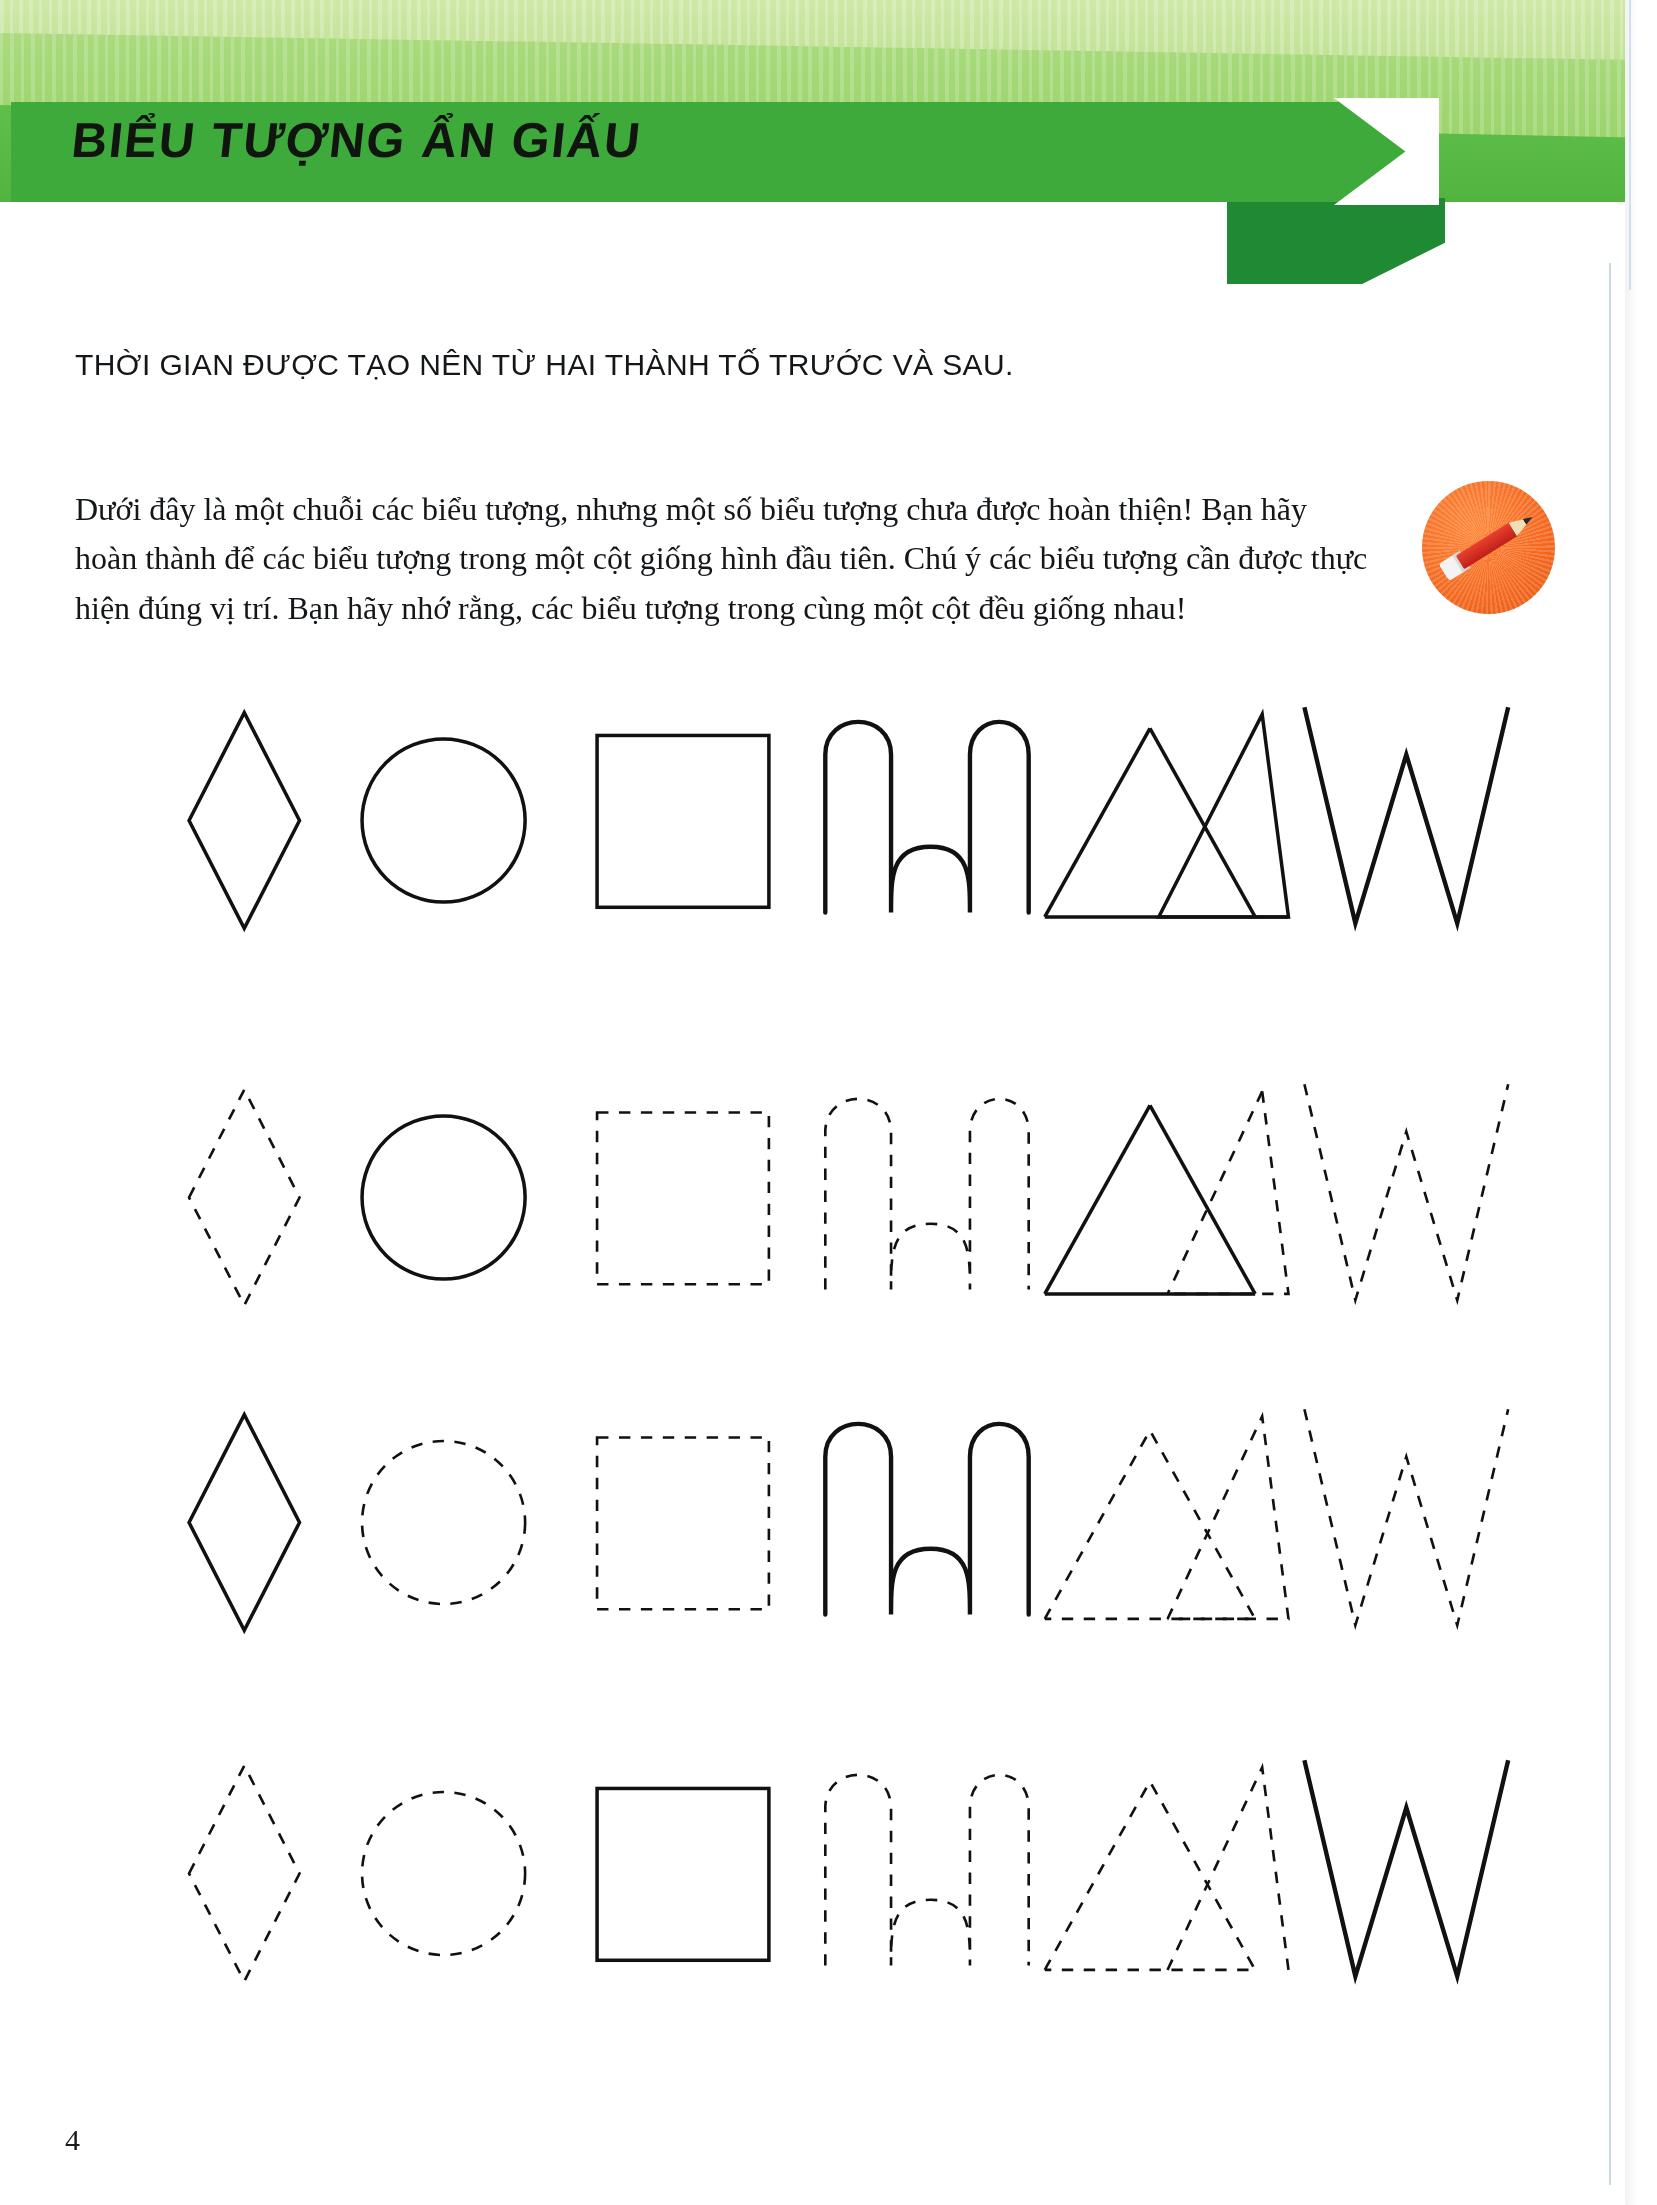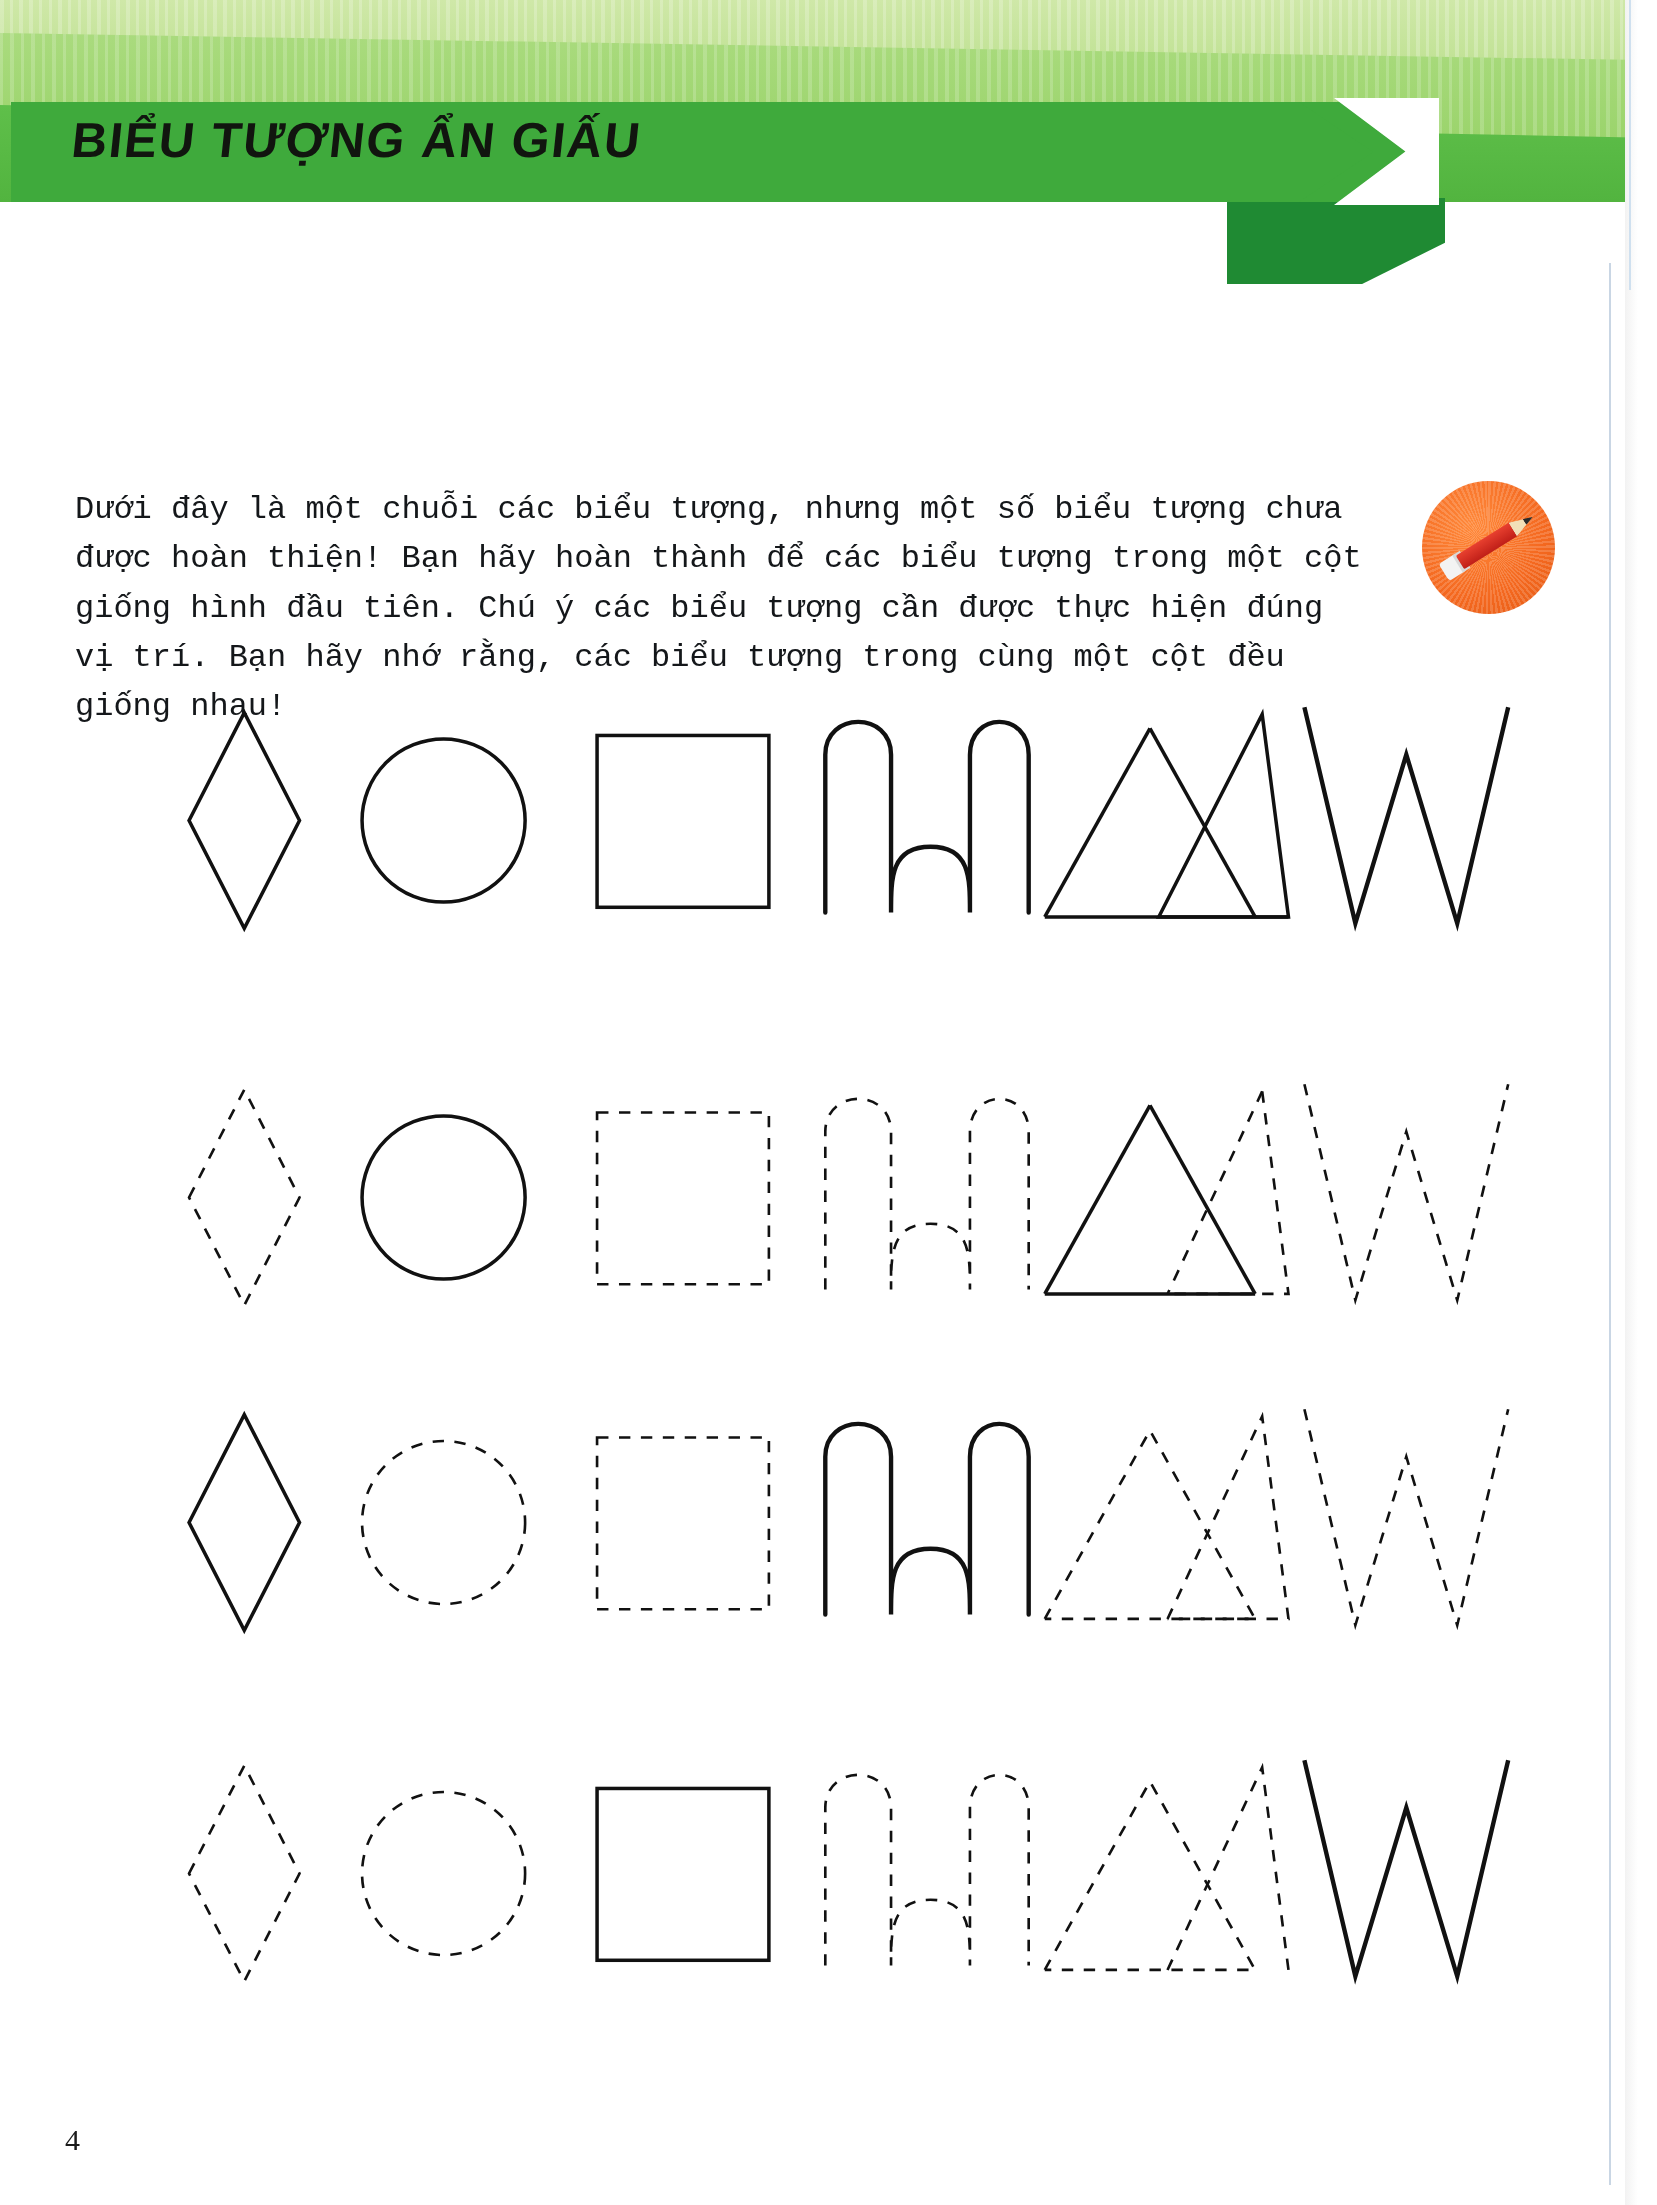--- a/index.html
+++ b/index.html
@@ -153,21 +153,21 @@
     letter-spacing: 0.4px;
   }
   .instr-body {
     position: absolute;
     left: 75px;
     top: 485px;
     width: 1299px;
     font-size: 32px;
     line-height: 1.54;
     color: #14171a;
-    font-family: Liberation Mono, monospace;
+    font-family: Liberation Serif, serif;
   }
 
   
   .pencil-badge {
     position: absolute;
     left: 1422px;
     top: 481px;
     width: 133px;
     height: 133px;
   }
@@ -264,20 +264,21 @@
   <div class="ribbon"></div>
   <div class="ribbon-arrow"></div>
   <div class="ribbon-arrow-cut"></div>
   <div class="title-text">BIỂU TƯỢNG ẨN GIẤU</div>
 
   <div class="right-edge"></div>
   <div class="spine-line"></div>
   <div class="spine-line2"></div>
 
   <div class="instr-caps">
+    <div>THỜI GIAN ĐƯỢC TẠO NÊN TỪ HAI THÀNH TỐ TRƯỚC VÀ SAU.</div>
   </div>
 
   <div class="instr-body">Dưới đây là một chuỗi các biểu tượng, nhưng một số biểu tượng chưa được hoàn thiện! Bạn hãy hoàn thành để các biểu tượng trong một cột giống hình đầu tiên. Chú ý các biểu tượng cần được thực hiện đúng vị trí. Bạn hãy nhớ rằng, các biểu tượng trong cùng một cột đều giống nhau!</div>
 
   <div class="pencil-badge">
     <div class="disc"></div>
     <div class="pencil">
       <div class="eraser"></div>
       <div class="ferrule"></div>
       <div class="body"></div>

